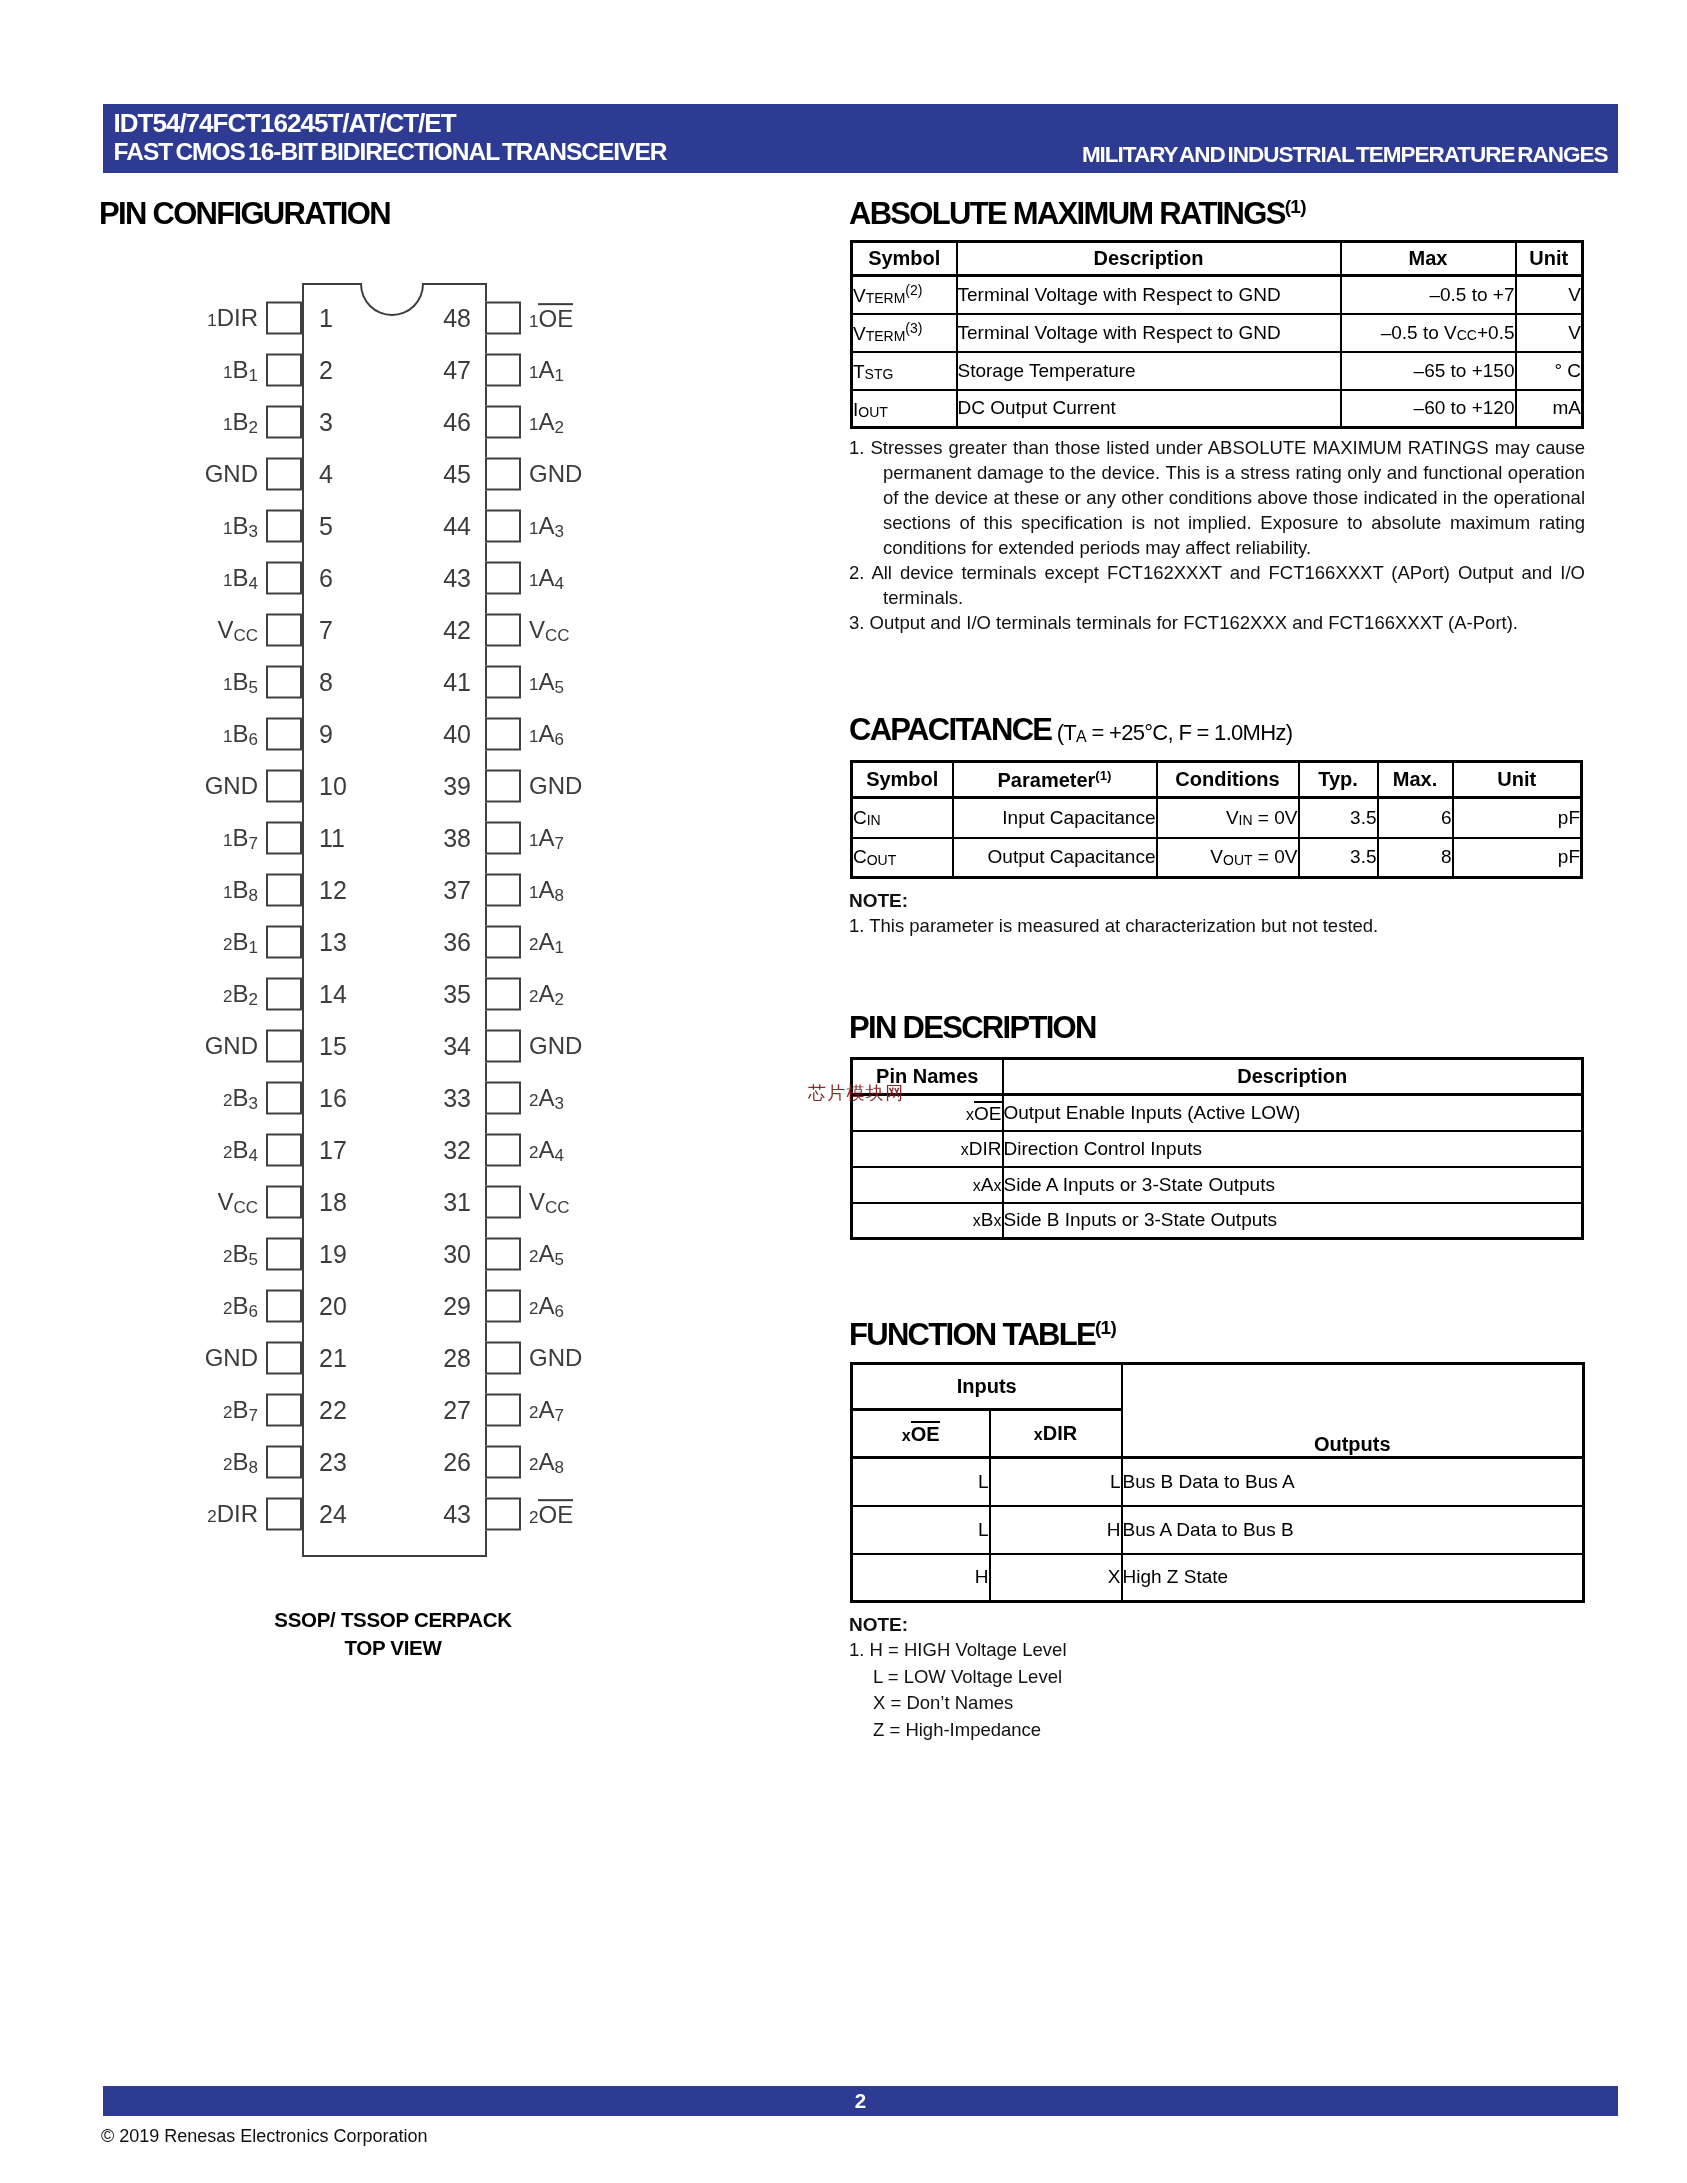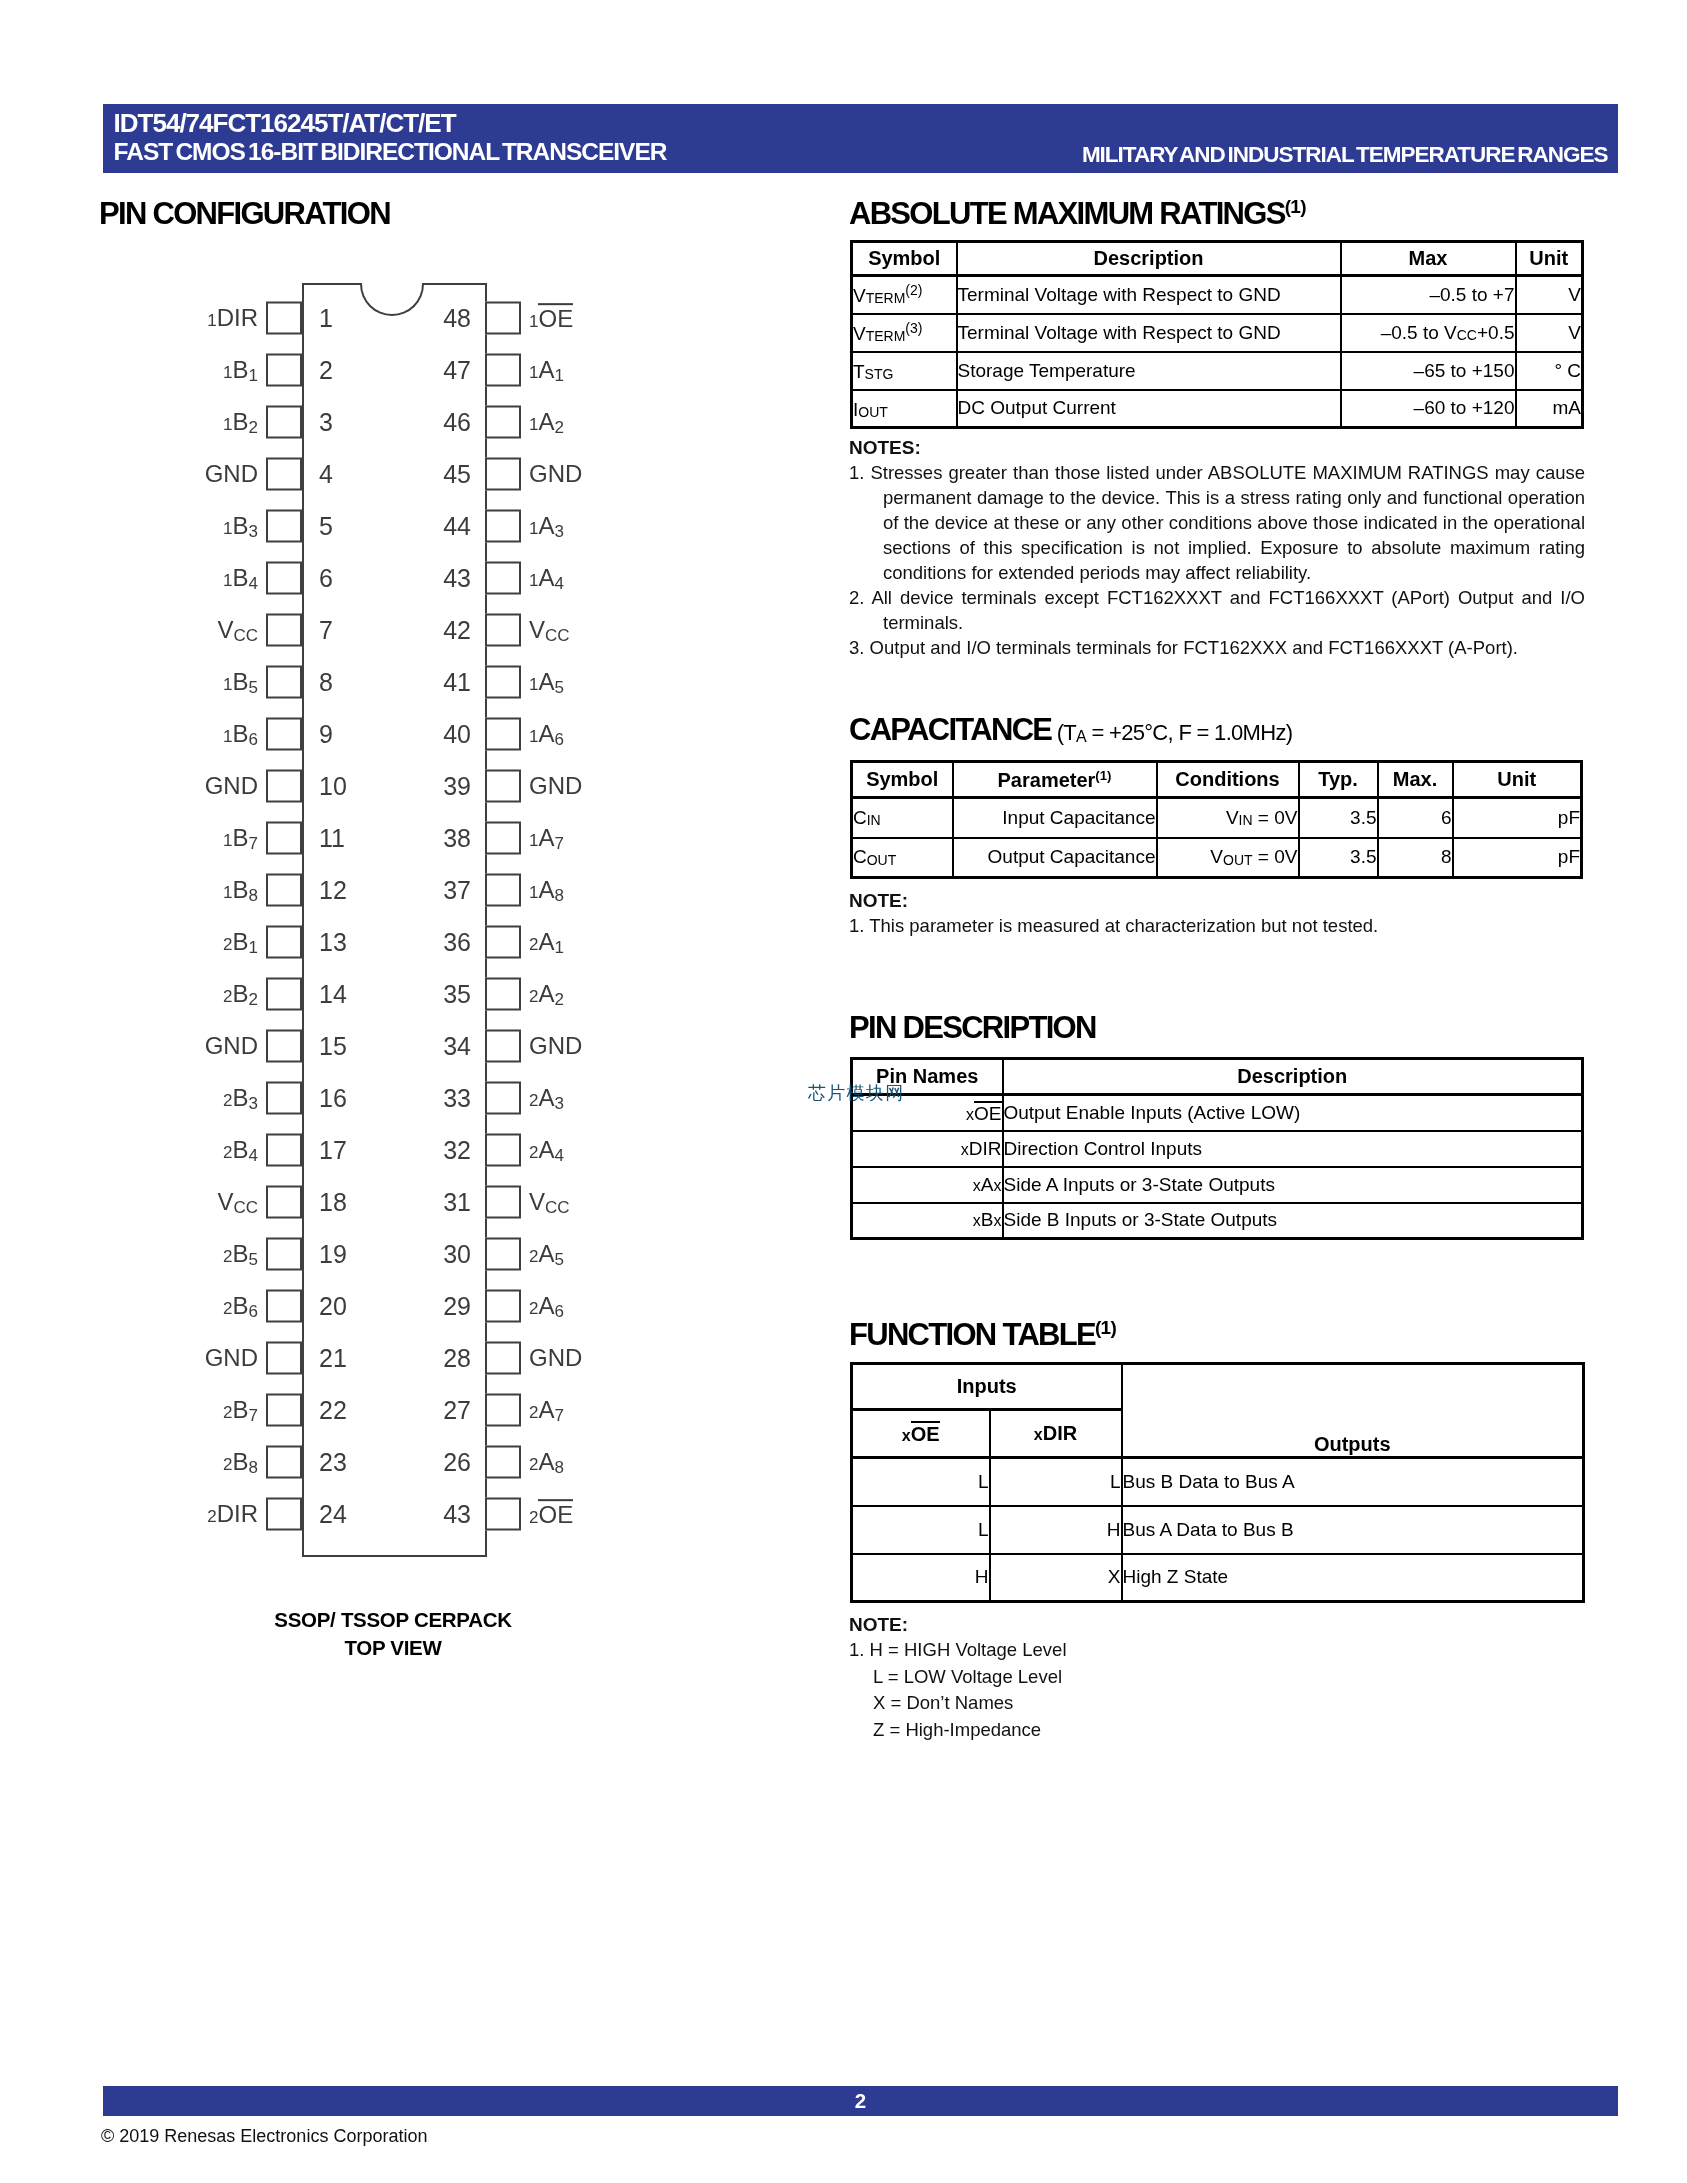--- a/index.html
+++ b/index.html
@@ -68,21 +68,21 @@
   .outh{vertical-align:bottom;padding-bottom:10.6px;}
 
   
   .noteblk{position:absolute;font-size:18.5px;line-height:25px;color:#111;}
   .noteblk .nlabel{font-weight:bold;font-size:19px;}
   .note-item{padding-left:34px;text-indent:-34px;text-align:justify;}
   .ft-note-line{padding-left:24px;line-height:26.5px;}
   .ft-note-line.first{padding-left:0;}
 
   
-  .wm{position:absolute;left:808px;top:1081px;font-size:18px;color:#0c4a6e;
+  .wm{position:absolute;left:808px;top:1081px;font-size:18px;color:#7f1d1d;
       letter-spacing:1.3px;opacity:0.95;z-index:5;white-space:nowrap;}
 </style>
 </head>
 <body>
 
 <div class="page">
 
   <div class="hbar">
     <div class="t1">IDT54/74FCT16245T/AT/CT/ET</div>
     <div class="t2">FAST CMOS 16-BIT BIDIRECTIONAL TRANSCEIVER</div>
@@ -365,21 +365,20 @@
         <tr style="height:38px">
           <td class="sym"><span>I</span><span class="ssub">OUT</span><span class="ssup"></span></td>
           <td class="lft">DC Output Current</td>
           <td class="ctr"><span>–60 to +120</span><span class="ssub"></span><span></span></td>
           <td class="ctr">mA</td>
         </tr>
       </tbody>
   </table>
 
   <div class="noteblk" style="left:849px;top:435px;width:736px;">
-    <div class="nlabel">NOTES:</div>
     <div class="note-item">1. Stresses greater than those listed under ABSOLUTE MAXIMUM RATINGS may cause permanent damage to the device. This is a stress rating only and functional operation of the device at these or any other conditions above those indicated in the operational sections of this specification is not implied. Exposure to absolute maximum rating conditions for extended periods may affect reliability.</div>
     <div class="note-item">2. All device terminals except FCT162XXXT and FCT166XXXT (APort) Output and I/O terminals.</div>
     <div class="note-item">3. Output and I/O terminals terminals for FCT162XXX and FCT166XXXT (A-Port).</div>
   </div>
 
   <div class="sect" style="left:849px;top:712px;">
     <span>CAPACITANCE</span><span class="cond"><span> (T</span><span class="csub">A</span><span> = +25°C, F = 1.0MHz)</span></span>
   </div>
 
   <table class="tbl" style="left:850px;top:760px;width:731px;">

